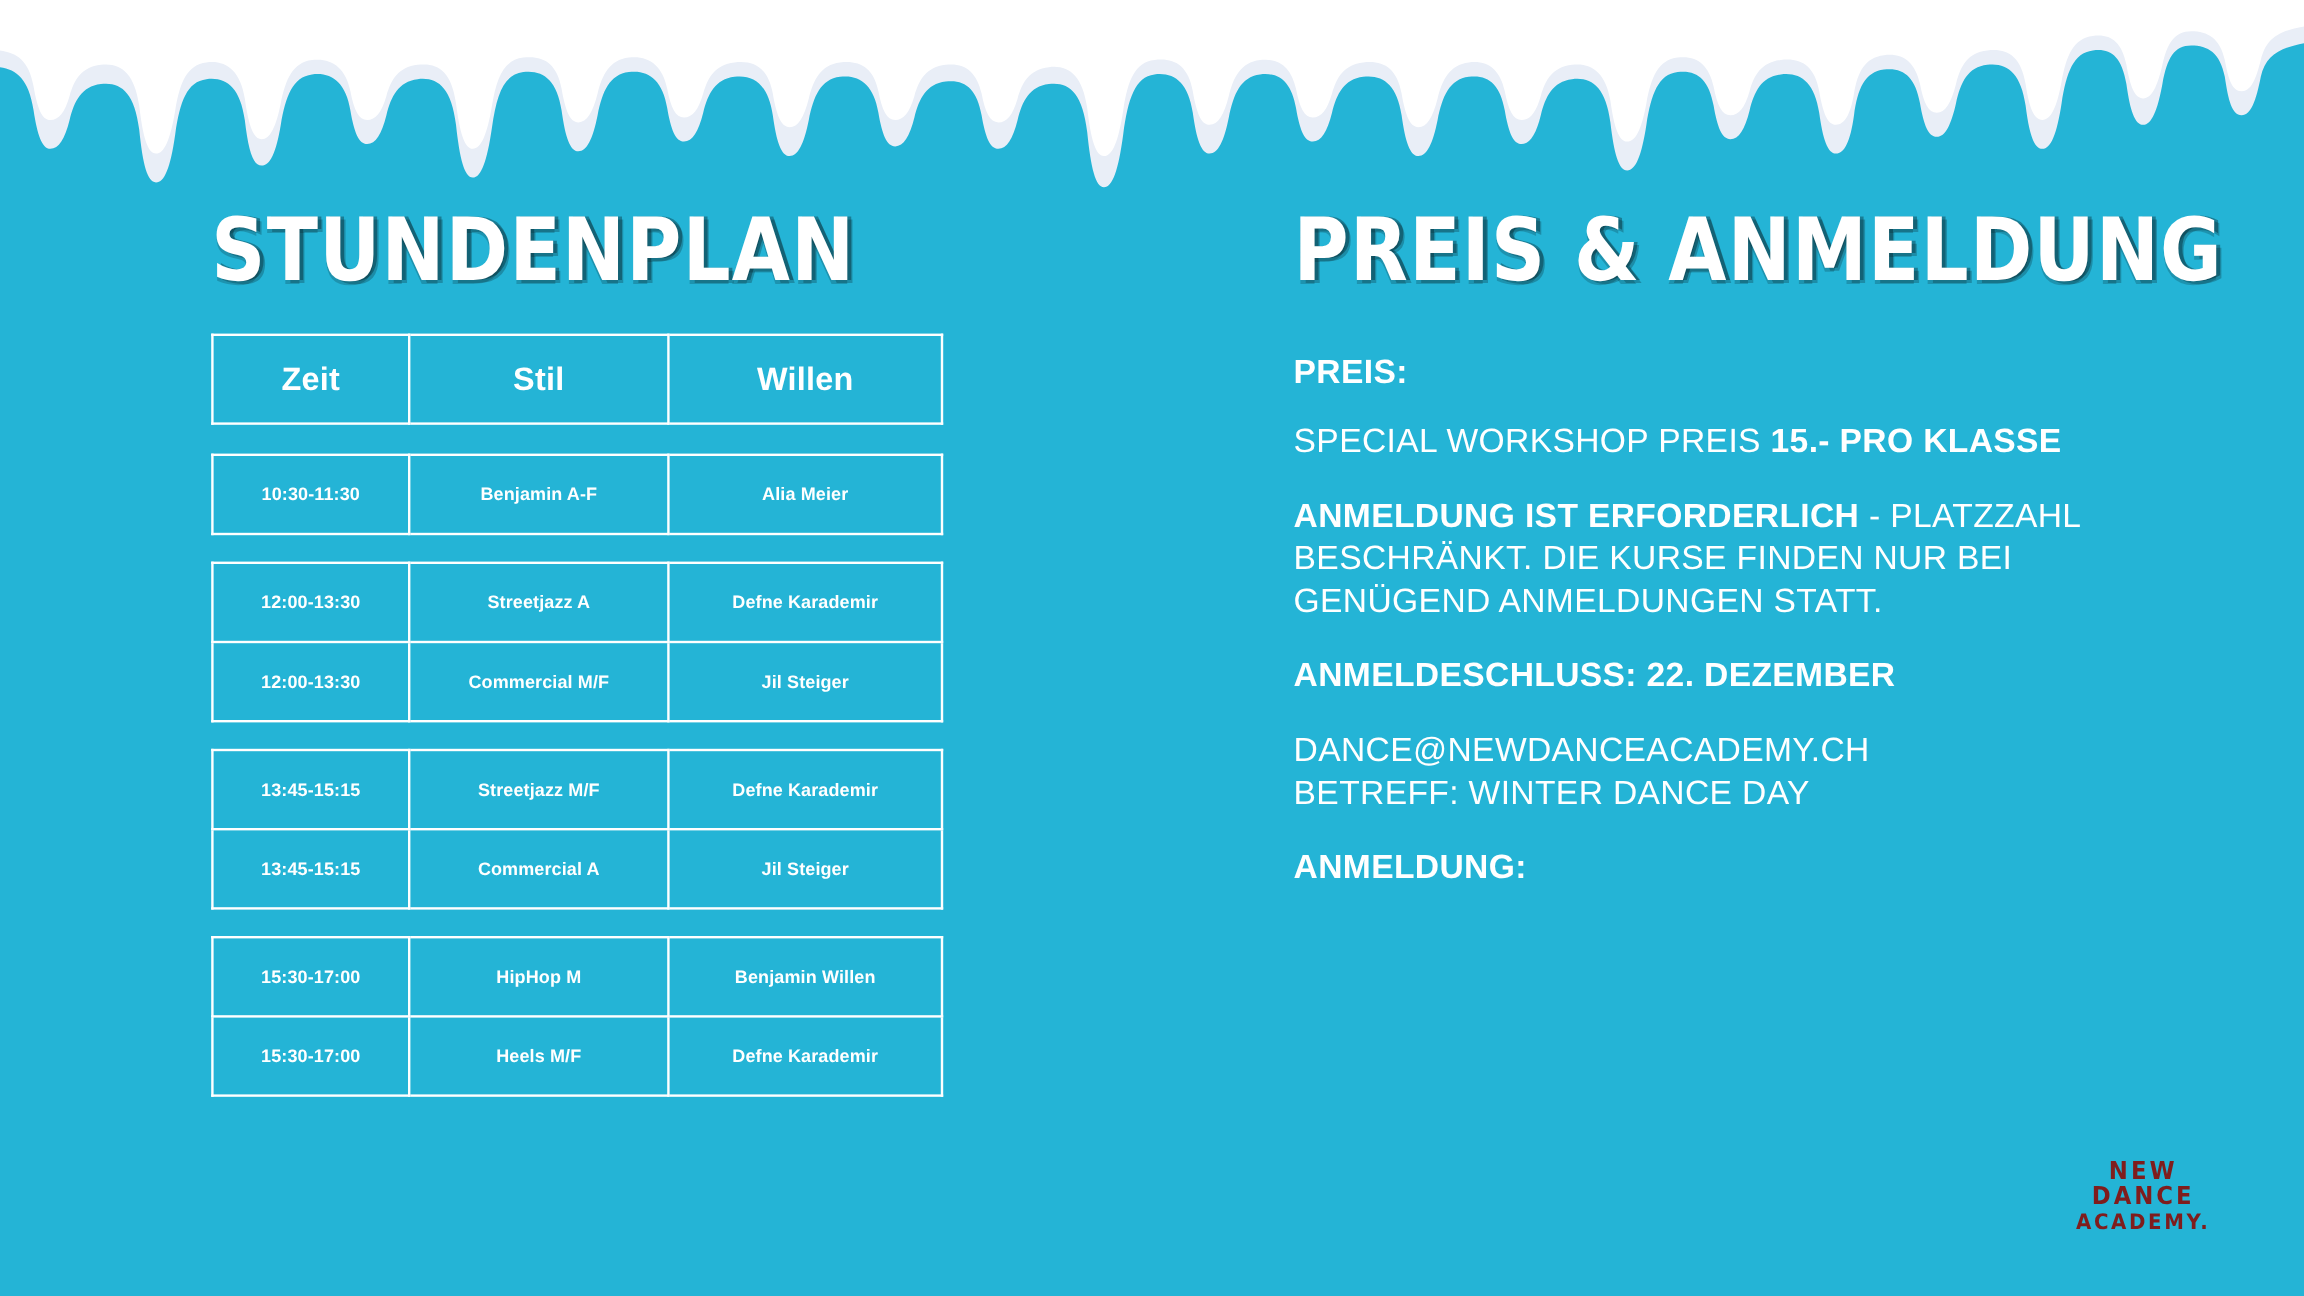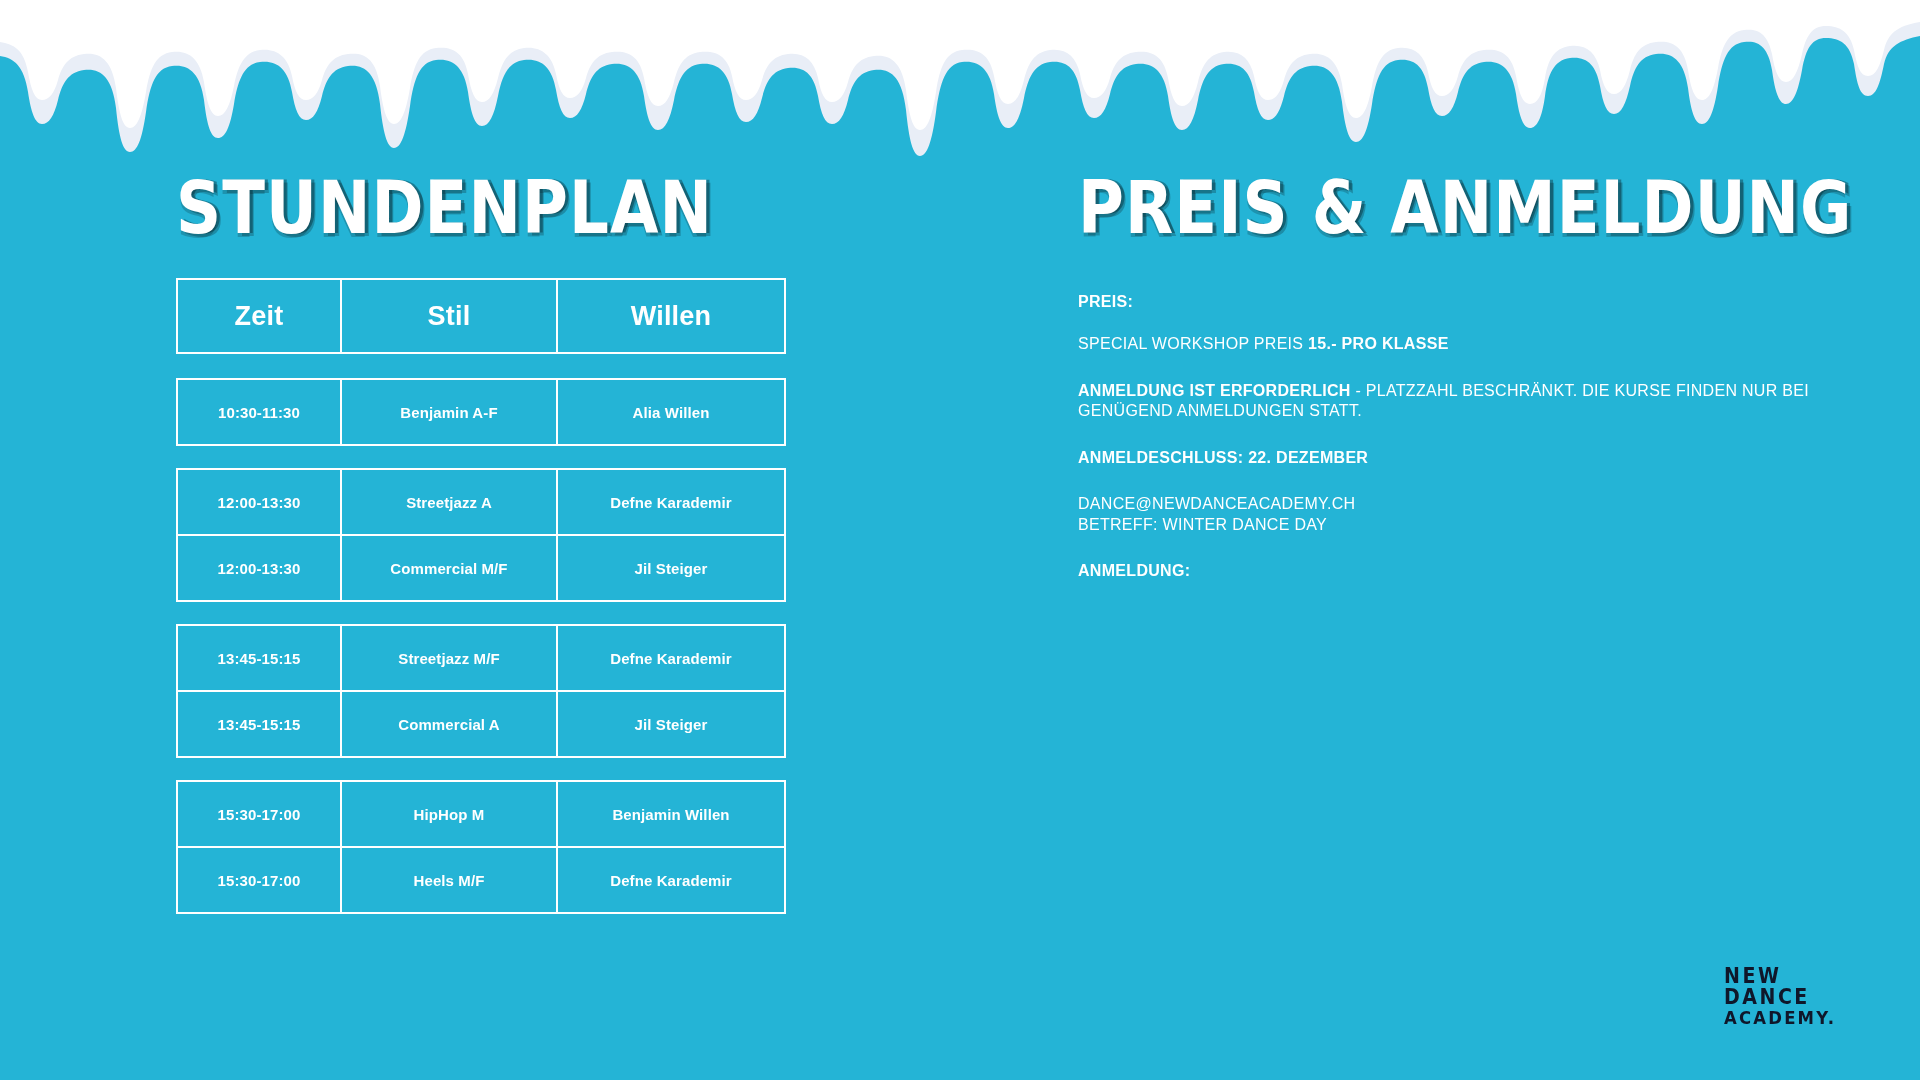--- a/index.html
+++ b/index.html
@@ -94,39 +94,39 @@
   .tbl .gap td {
     border: none;
     height: 24px;
     padding: 0;
   }
   .tbl .head-gap td { height: 26px; }
 
   
   .rt {
     color: #ffffff;
-    font-size: 16px;
+    font-size: 28px;
     line-height: 1.28;
     letter-spacing: .3px;
     text-transform: uppercase;
   }
   .rt-strong { font-weight: 700; margin-top: 40px; }
   .blk { margin-top: 26px; }
   .blk-first { margin-top: 34px; }
   .tight { margin-top: 22px; }
   .rt p { margin: 0; }
 
   
   #logo {
     position: absolute;
     right: 72px;
     bottom: 52px;
     width: 124px;
-    color: #0f172a;
-    text-align: left;
+    color: #7f1d1d;
+    text-align: center;
   }
   #logo .lg-line {
     font-family: "DejaVu Sans", sans-serif;
     font-weight: 700;
     font-size: 19px;
     line-height: 21px;
     letter-spacing: 2.5px;
     transform: scaleY(1.08);
     transform-origin: left top;
     white-space: nowrap;
@@ -212,21 +212,21 @@
           </tr>
         </thead>
         <tbody>
           <tr class="gap head-gap">
               <td colspan="3"></td>
             </tr>
 
           <tr>
             <td>10:30-11:30</td>
             <td>Benjamin A-F</td>
-            <td>Alia Willen</td>
+            <td>Alia Meier</td>
           </tr>
 
           <tr class="gap">
               <td colspan="3"></td>
             </tr>
 
           <tr>
             <td>12:00-13:30</td>
             <td>Streetjazz A</td>
             <td>Defne Karademir</td>

